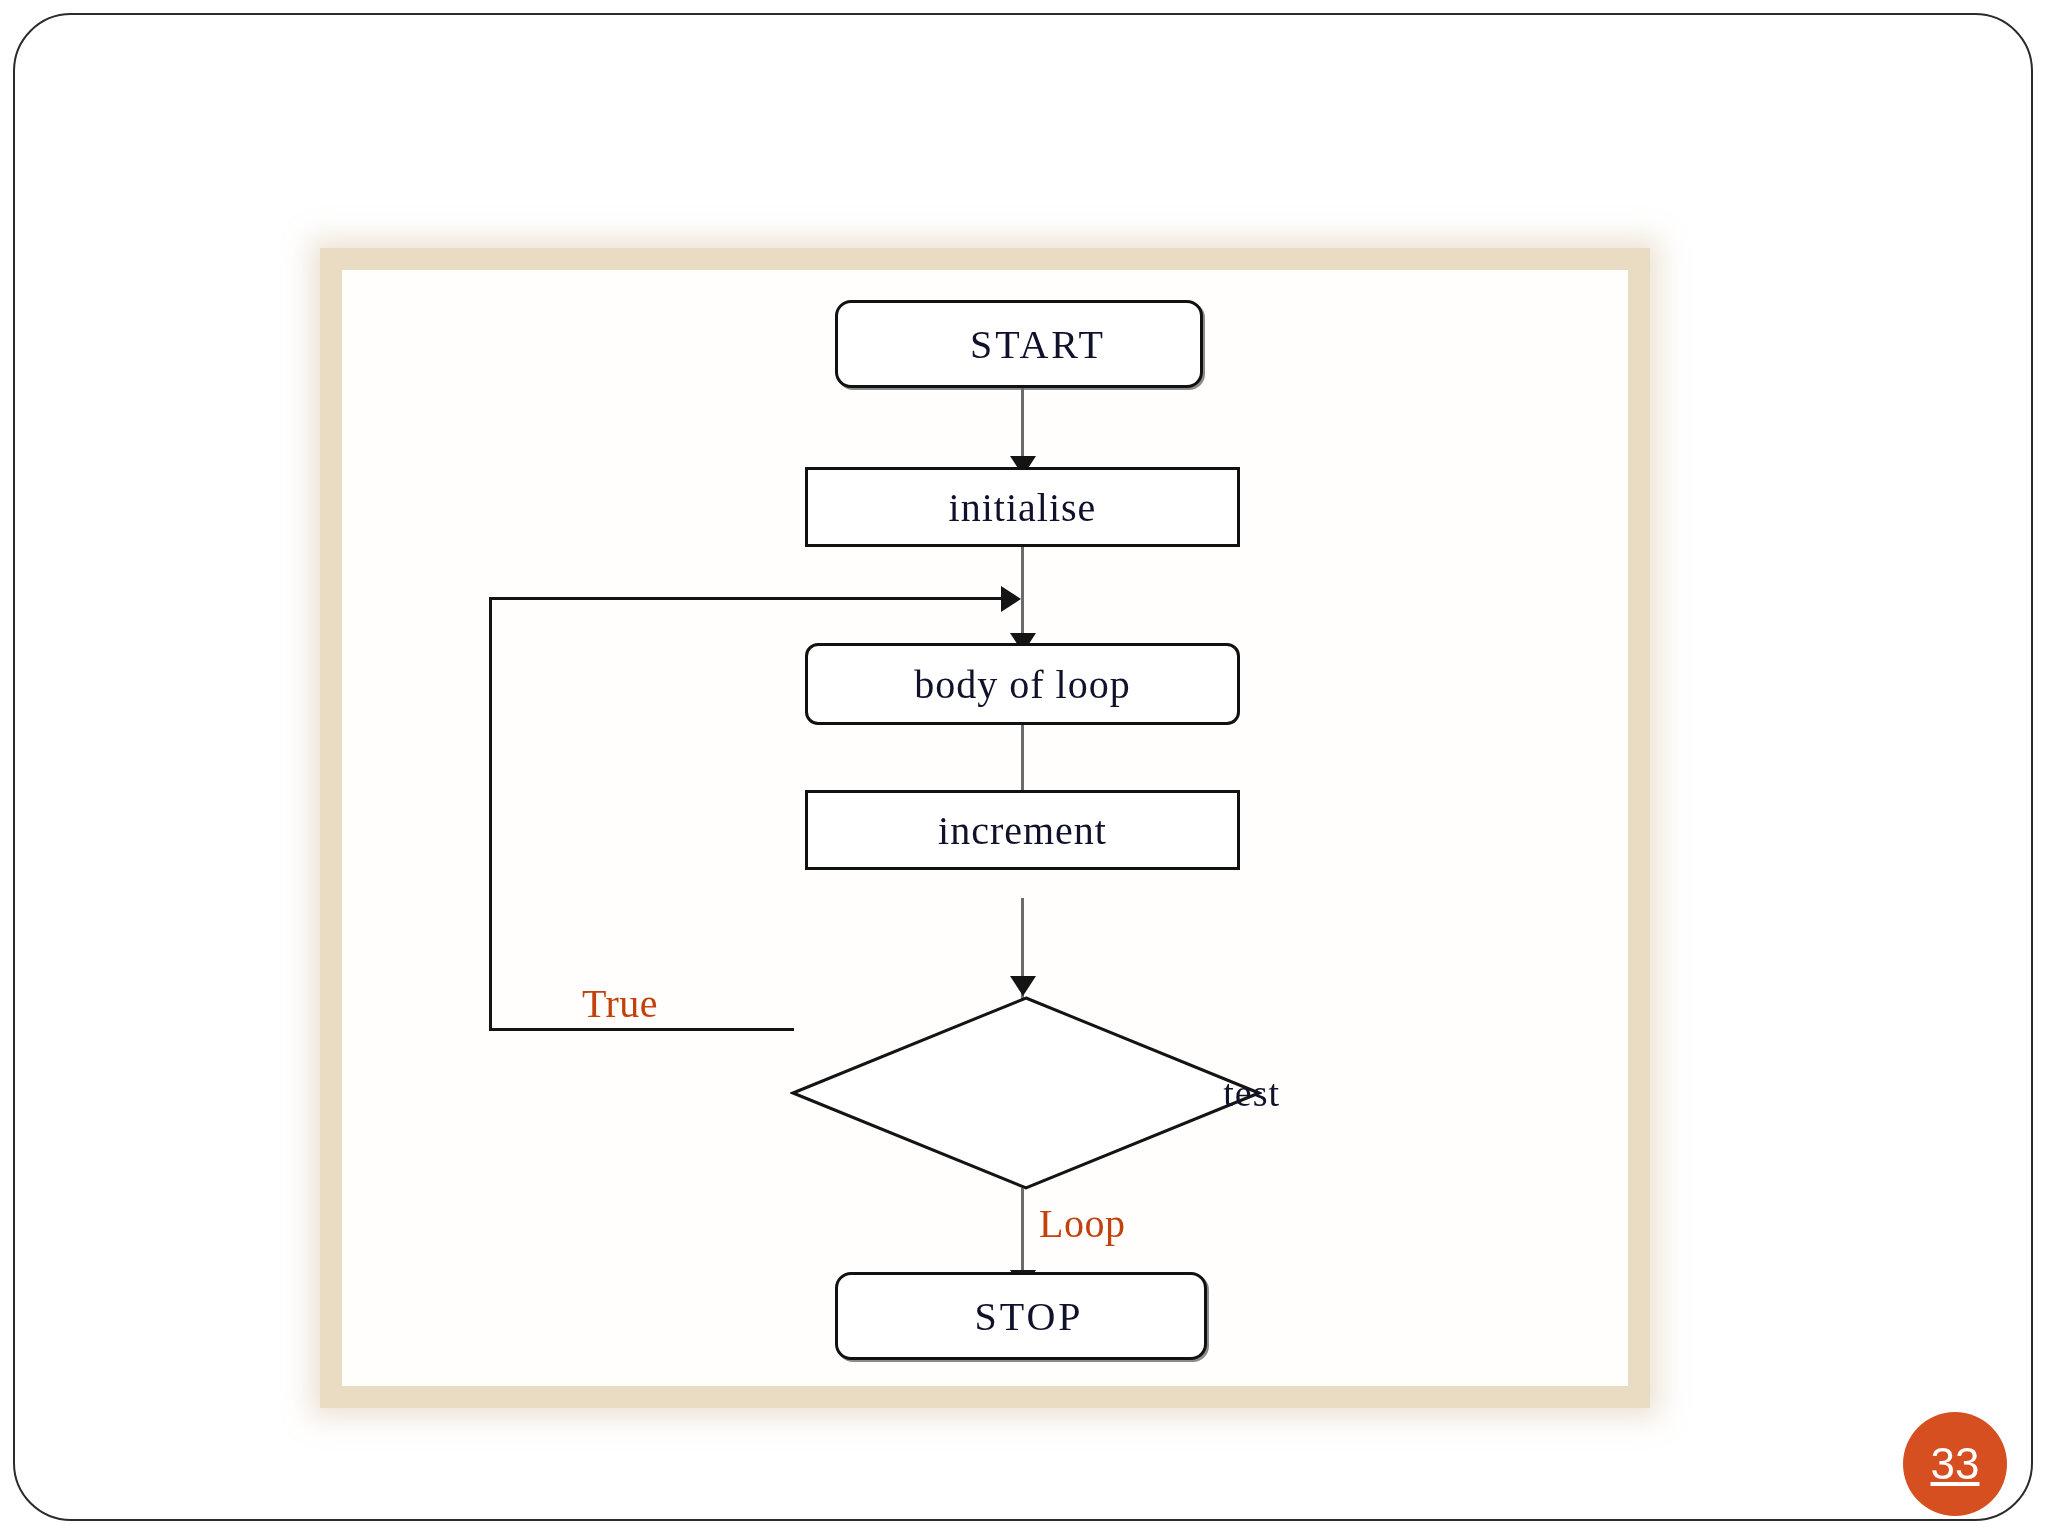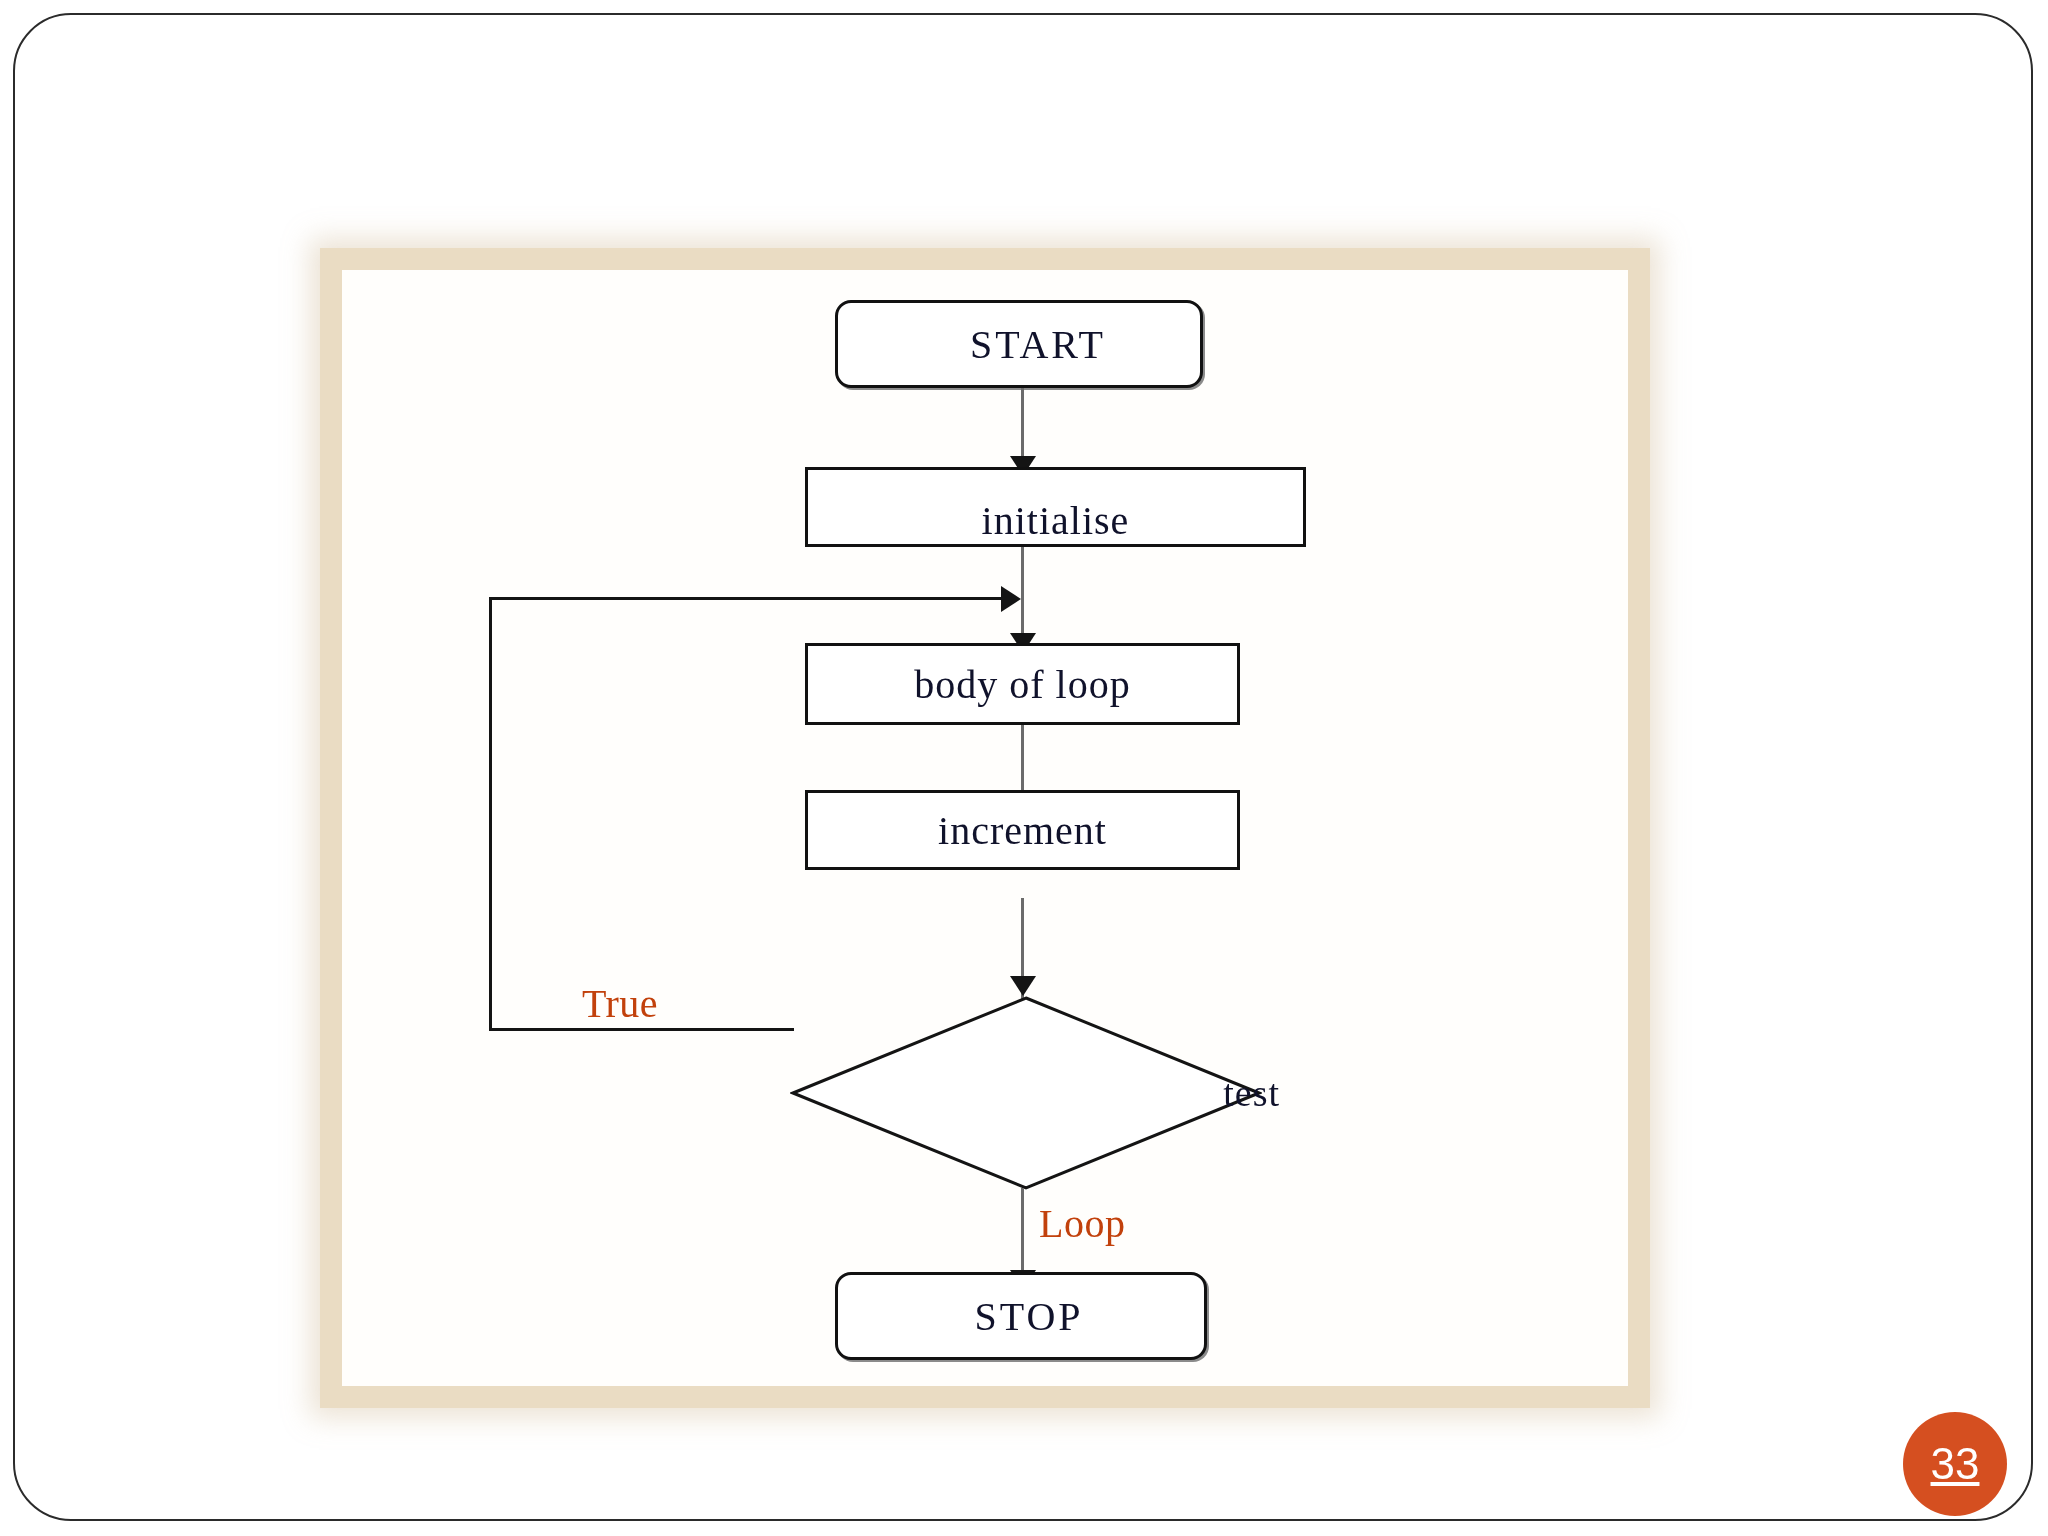--- a/index.html
+++ b/index.html
@@ -178,33 +178,33 @@
   <div class="figure-wrap">
     <div class="figure-canvas">
 
       <div class="node terminator" style="left:493px; top:30px; width:368px; height:88px;padding-left:38px;">
         <span>START</span>
       </div>
 
       <div class="vline" style="left:679px; top:118px; width:3px; height:79px;"></div>
       <div class="arrowhead-down" style="left:668px; top:186px;"></div>
 
-      <div class="node rect" style="left:463px; top:197px; width:501px; height:80px;align-items:flex-end;">
+      <div class="node rect" style="left:463px; top:197px; width:435px; height:80px;">
         <span>initialise</span>
       </div>
 
       <div class="vline" style="left:679px; top:277px; width:3px; height:97px;"></div>
       <div class="arrowhead-down" style="left:668px; top:363px;"></div>
 
       <div class="hline dark" style="left:147px; top:327px; width:514px; height:3px;"></div>
       <div class="arrowhead-right" style="left:659px; top:316px;"></div>
       <div class="vline dark" style="left:147px; top:327px; width:3px; height:434px;"></div>
       <div class="hline dark" style="left:147px; top:758px; width:305px; height:3px;"></div>
 
-      <div class="node rect" style="left:463px; top:373px; width:435px; height:82px;">
+      <div class="node rect" style="left:463px; top:373px; width:435px; height:82px;border-radius:13px;">
         <span>body of loop</span>
       </div>
 
       <div class="vline" style="left:679px; top:455px; width:3px; height:93px;"></div>
       <div class="arrowhead-down" style="left:668px; top:537px;"></div>
 
       <div class="node rect" style="left:463px; top:520px; width:435px; height:80px;">
         <span>increment</span>
       </div>
 

